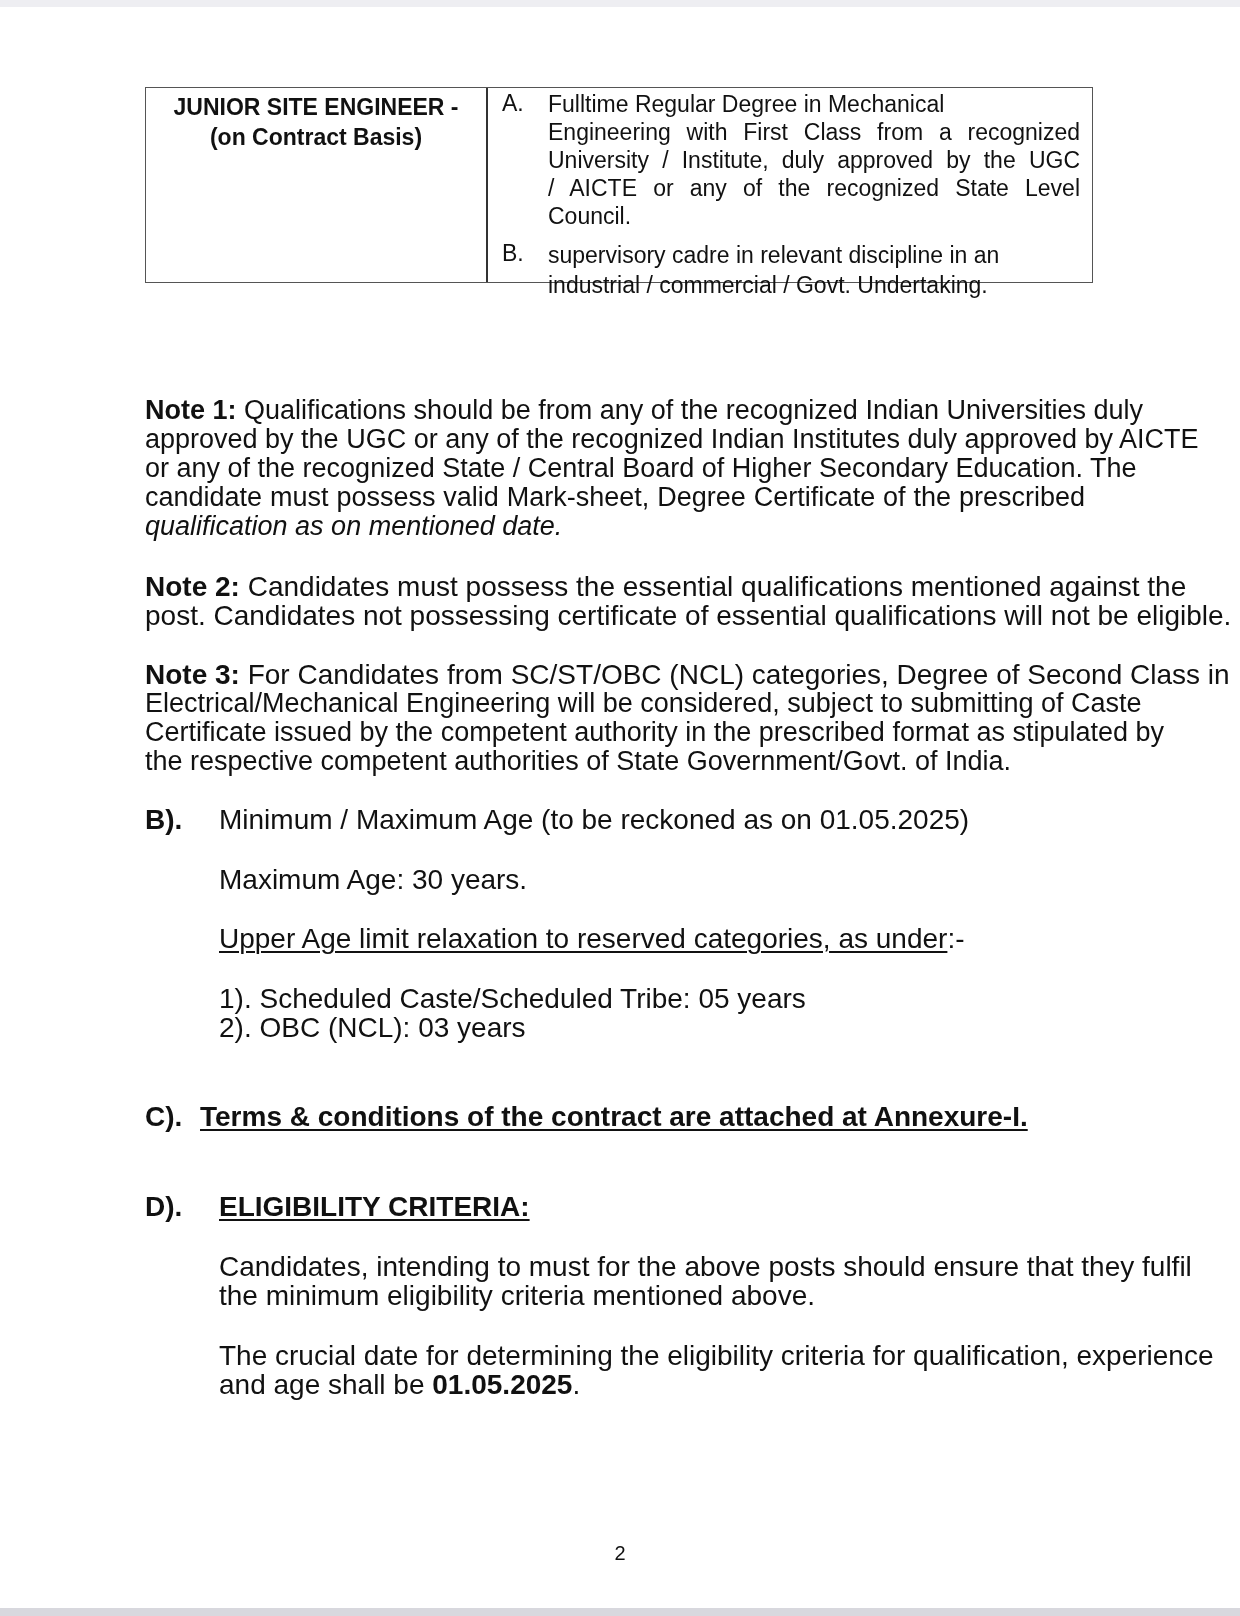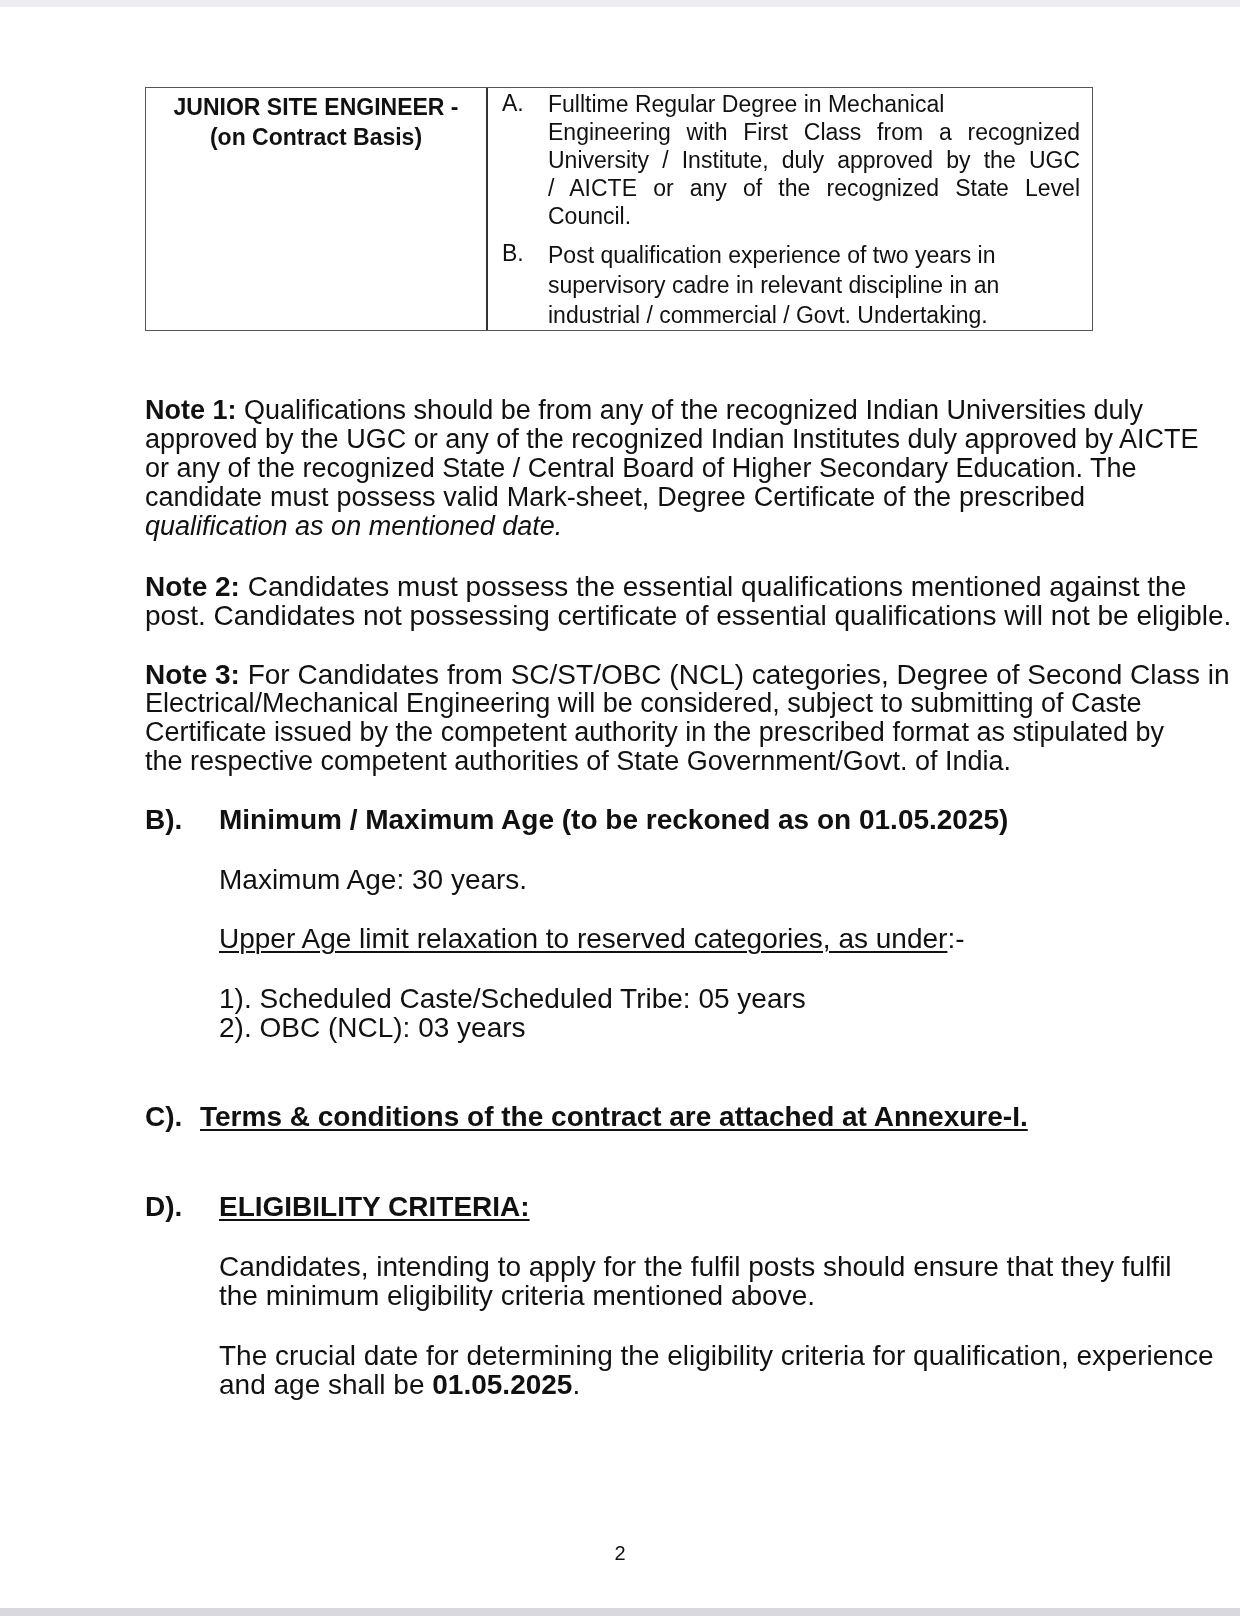--- a/index.html
+++ b/index.html
@@ -7,21 +7,21 @@
       width: 1240px; height: 1616px; position: relative; overflow: hidden;
       background: #ffffff;
       font-family: "Liberation Sans", sans-serif;
       color: #111111;
     }
     .topbar { position: absolute; left: 0; top: 0; width: 1240px; height: 7px; background: #eeeef2; }
     .bottombar { position: absolute; left: 0; top: 1608px; width: 1240px; height: 8px; background: #d8d8de; }
     .page { position: absolute; left: 0; top: 7px; width: 1240px; height: 1601px; }
 
     
-    .qual-table { position: absolute; left: 145px; top: 80px; width: 948px; height: 244px;
+    .qual-table { position: absolute; left: 145px; top: 80px; width: 948px; height: 196px;
       border: 1.5px solid #555; box-sizing: border-box; }
     .col-divider { position: absolute; left: 340px; top: 0; width: 1.5px; height: 100%; background: #333; }
     .post-title { position: absolute; left: 0; top: 4px; width: 340px; text-align: center;
       font-weight: bold; font-size: 23px; line-height: 30px; }
     .req { position: absolute; left: 356px; width: 580px; font-size: 23px; }
     .req .marker { position: absolute; left: 0; top: 0; }
     .req .lines { position: absolute; left: 46px; top: 0; width: 532px; }
     .req .line { display: block; height: 28px; line-height: 28px; white-space: nowrap; }
     .just { text-align: justify; text-align-last: justify; }
 
@@ -56,21 +56,20 @@
         <span class="line just">Engineering with First Class from a recognized</span>
         <span class="line just">University / Institute, duly approved by the UGC</span>
         <span class="line just">/ AICTE or any of the recognized State Level</span>
         <span class="line">Council.</span>
       </div>
     </div>
 
     <div class="req" style="top:152px;">
       <span class="marker">B.</span>
       <div class="lines">
-        <span class="line" style="height:30px;line-height:30px;">Post qualification experience of two years in</span>
         <span class="line" style="height:30px;line-height:30px;">supervisory cadre in relevant discipline in an</span>
         <span class="line" style="height:30px;line-height:30px;">industrial / commercial / Govt. Undertaking.</span>
       </div>
     </div>
   </div>
 
   <div>
     <div class="jl" style="top:389px;"><span style="white-space:nowrap"><b>Note 1:</b> <span>Qualifications should be from any of the recognized Indian Universities duly</span></span></div>
     <div class="jl" style="top:418px;">approved by the UGC or any of the recognized Indian Institutes duly approved by AICTE</div>
     <div class="jl" style="top:447px;">or any of the recognized State / Central Board of Higher Secondary Education. The</div>
@@ -85,36 +84,36 @@
 
   <div>
     <div class="bl" style="left:145px;top:653px;"><b>Note 3:</b> <span>For Candidates from SC/ST/OBC (NCL) categories, Degree of Second Class in</span></div>
     <div class="jl" style="top:682px;">Electrical/Mechanical Engineering will be considered, subject to submitting of Caste</div>
     <div class="jl" style="top:711px;">Certificate issued by the competent authority in the prescribed format as stipulated by</div>
     <div class="jl last" style="top:740px;">the respective competent authorities of State Government/Govt. of India.</div>
   </div>
 
   <div>
     <div class="bl" style="left:145px;top:798px;font-weight:bold;">B).</div>
-    <div class="bl" style="left:219px;top:798px;font-weight:bold;">Minimum / Maximum Age (to be reckoned as on 01.05.2025)</div>
+    <div class="bl" style="left:219px;top:798px;font-weight:normal;">Minimum / Maximum Age (to be reckoned as on 01.05.2025)</div>
     <div class="bl" style="left:219px;top:858px;">Maximum Age: 30 years.</div>
     <div class="bl" style="left:219px;top:917px;"><span class="ul">Upper Age limit relaxation to reserved categories, as under</span><span>:-</span></div>
     <div class="bl" style="left:219px;top:977px;">1). Scheduled Caste/Scheduled Tribe: 05 years</div>
     <div class="bl" style="left:219px;top:1006px;">2). OBC (NCL): 03 years</div>
   </div>
 
   <div>
     <div class="bl" style="left:145px;top:1095px;font-weight:bold;">C).</div>
     <div class="bl ul" style="left:200px;top:1095px;font-weight:bold;">Terms &amp; conditions of the contract are attached at Annexure-I.</div>
   </div>
 
   <div>
     <div class="bl" style="left:145px;top:1185px;font-weight:bold;">D).</div>
     <div class="bl ul" style="left:219px;top:1185px;font-weight:bold;">ELIGIBILITY CRITERIA:</div>
-    <div class="bl" style="left:219px;top:1245px;">Candidates, intending to apply for the fulfil posts should ensure that they fulfil</div>
+    <div class="bl" style="left:219px;top:1245px;">Candidates, intending to must for the above posts should ensure that they fulfil</div>
     <div class="bl" style="left:219px;top:1274px;">the minimum eligibility criteria mentioned above.</div>
     <div class="bl" style="left:219px;top:1334px;">The crucial date for determining the eligibility criteria for qualification, experience</div>
     <div class="bl" style="left:219px;top:1363px;"><span>and age shall be </span><b>01.05.2025</b><span>.</span></div>
   </div>
 
   <div class="page-num">2</div>
 </div>
 
 <div class="bottombar"></div>
 

